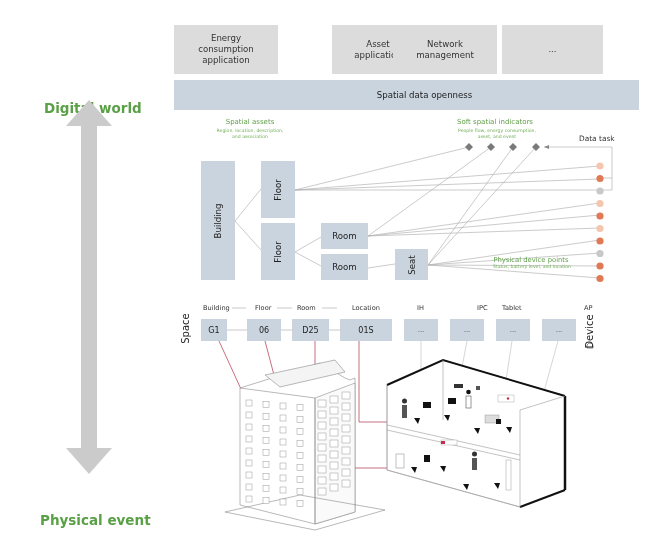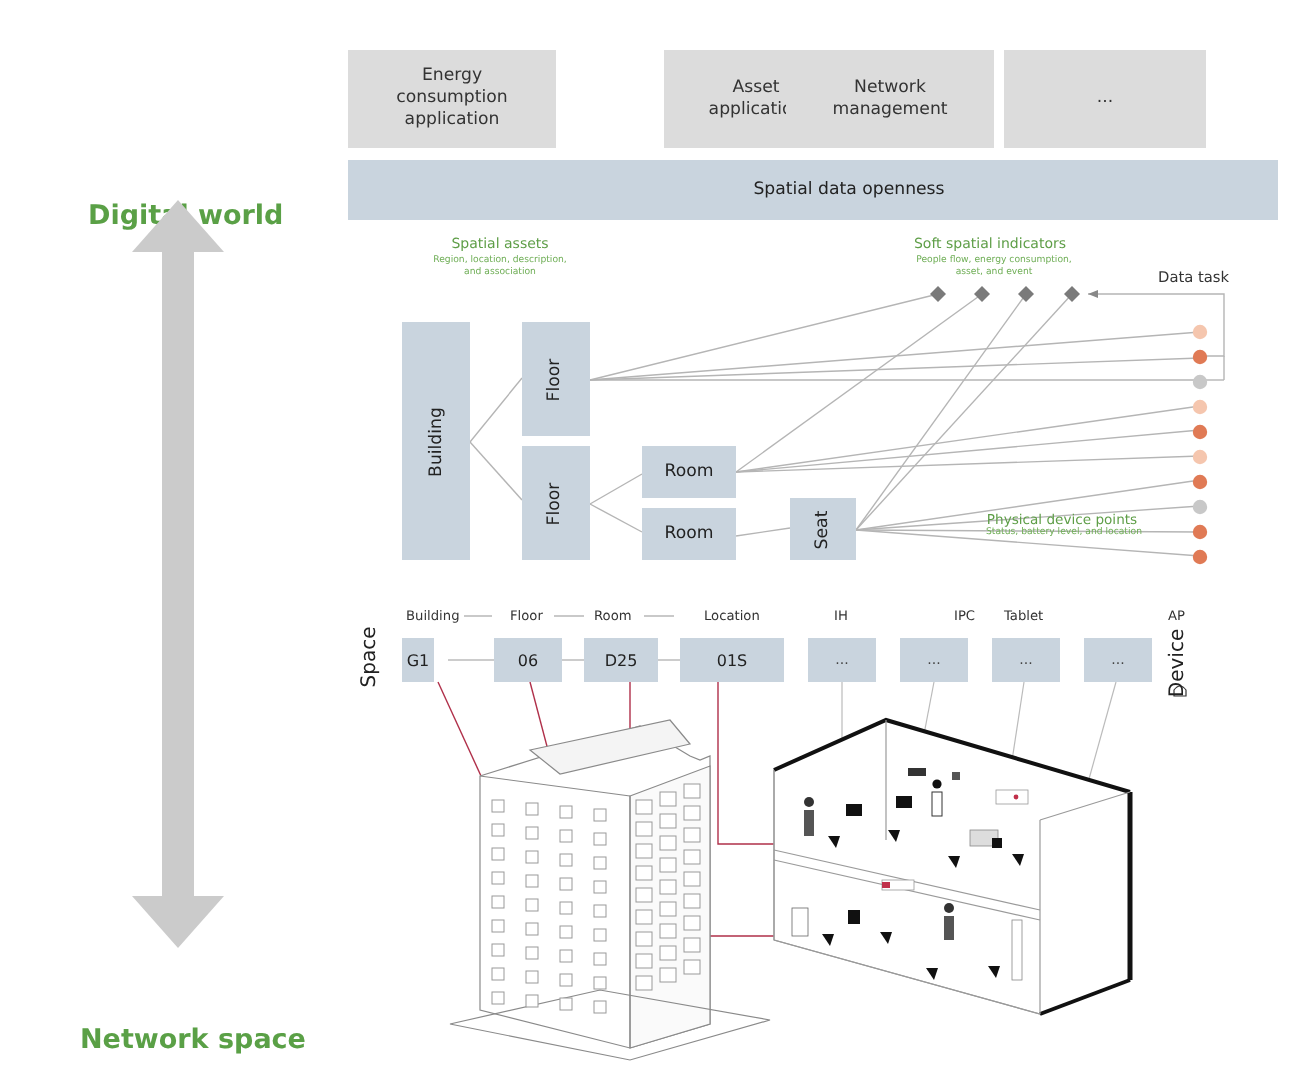--- a/index.html
+++ b/index.html
@@ -14,21 +14,21 @@
     .cap { position:absolute; font-size:6.6px; color:#333; white-space:nowrap; }
     .id-box { position:absolute; top:319px; height:22px; background:#c9d4de; display:flex; align-items:center; justify-content:center; font-size:8px; color:#222; }
     .dev-box { position:absolute; top:319px; height:22px; width:34px; background:#c9d4de; display:flex; align-items:center; justify-content:center; font-size:7px; color:#444; }
     .side-label { position:absolute; font-size:10px; color:#222; white-space:nowrap; transform:rotate(-90deg); transform-origin:center; }
     svg { position:absolute; left:0; top:0; }
   </style>
 </head>
 <body>
 
 <div class="big-label" style="left:44px; top:72px;">Digital world</div>
-<div class="big-label" style="left:40px; top:484px;">Network space</div>
+<div class="big-label" style="left:40px; top:484px;">Physical event</div>
 <svg width="647" height="544" style="z-index:0;">
   <polygon points="89,100 112,126 97,126 97,448 112,448 89,474 66,448 81,448 81,126 66,126" fill="#cbcbcb"></polygon>
 </svg>
 
 <div class="app-box" style="left:174px; width:104px;">
     <span style="width:80px;">Energy consumption application</span>
   </div>
 <div class="app-box" style="left:284px; width:92px;margin-left:48px;">
     <span style="width:70px;">Asset application</span>
   </div>
@@ -266,21 +266,21 @@
   </div>
 
 <div class="green-title" style="left:476px; top:256px; width:110px; font-size:6.8px;">Physical device points</div>
 <div class="green-sub" style="left:480px; top:264px; width:104px; font-size:4.6px;">Status, battery level, and location</div>
 
 <div class="side-label" style="left:170px; top:323px;">Space</div>
 <div class="cap" style="left:203px; top:304px;">Building</div>
 <div class="cap" style="left:255px; top:304px;">Floor</div>
 <div class="cap" style="left:297px; top:304px;">Room</div>
 <div class="cap" style="left:352px; top:304px;">Location</div>
-<div class="id-box" style="left:201px; width:16px;">
+<div class="id-box" style="left:201px; width:26px;">
     <span>G1</span>
   </div>
 <div class="id-box" style="left:247px; width:34px;">
     <span>06</span>
   </div>
 <div class="id-box" style="left:292px; width:37px;">
     <span>D25</span>
   </div>
 <div class="id-box" style="left:340px; width:52px;">
     <span>01S</span>

